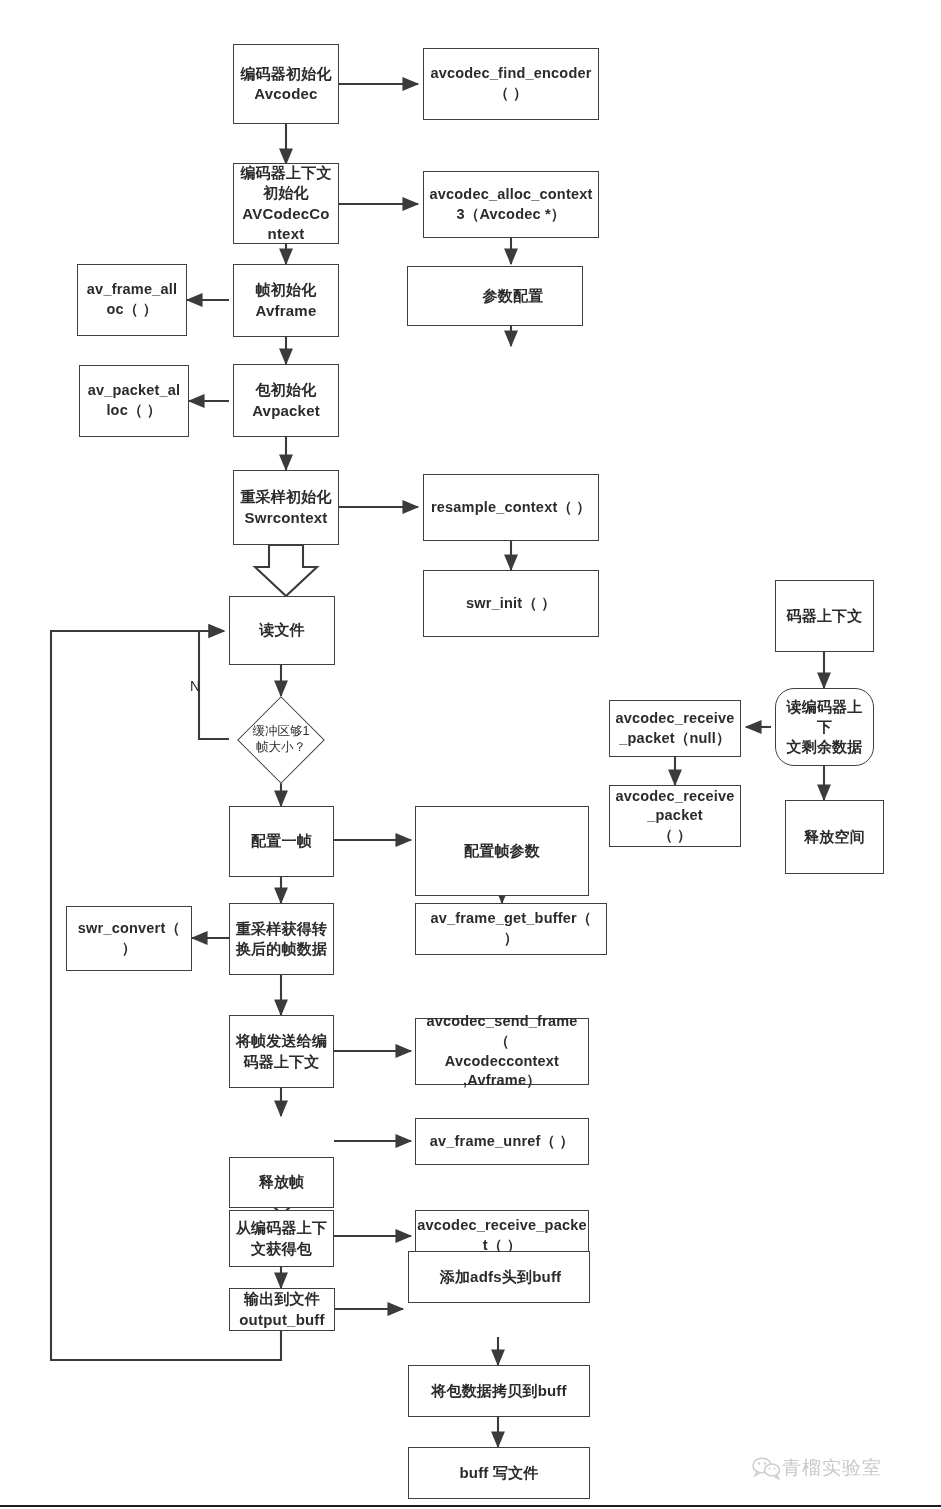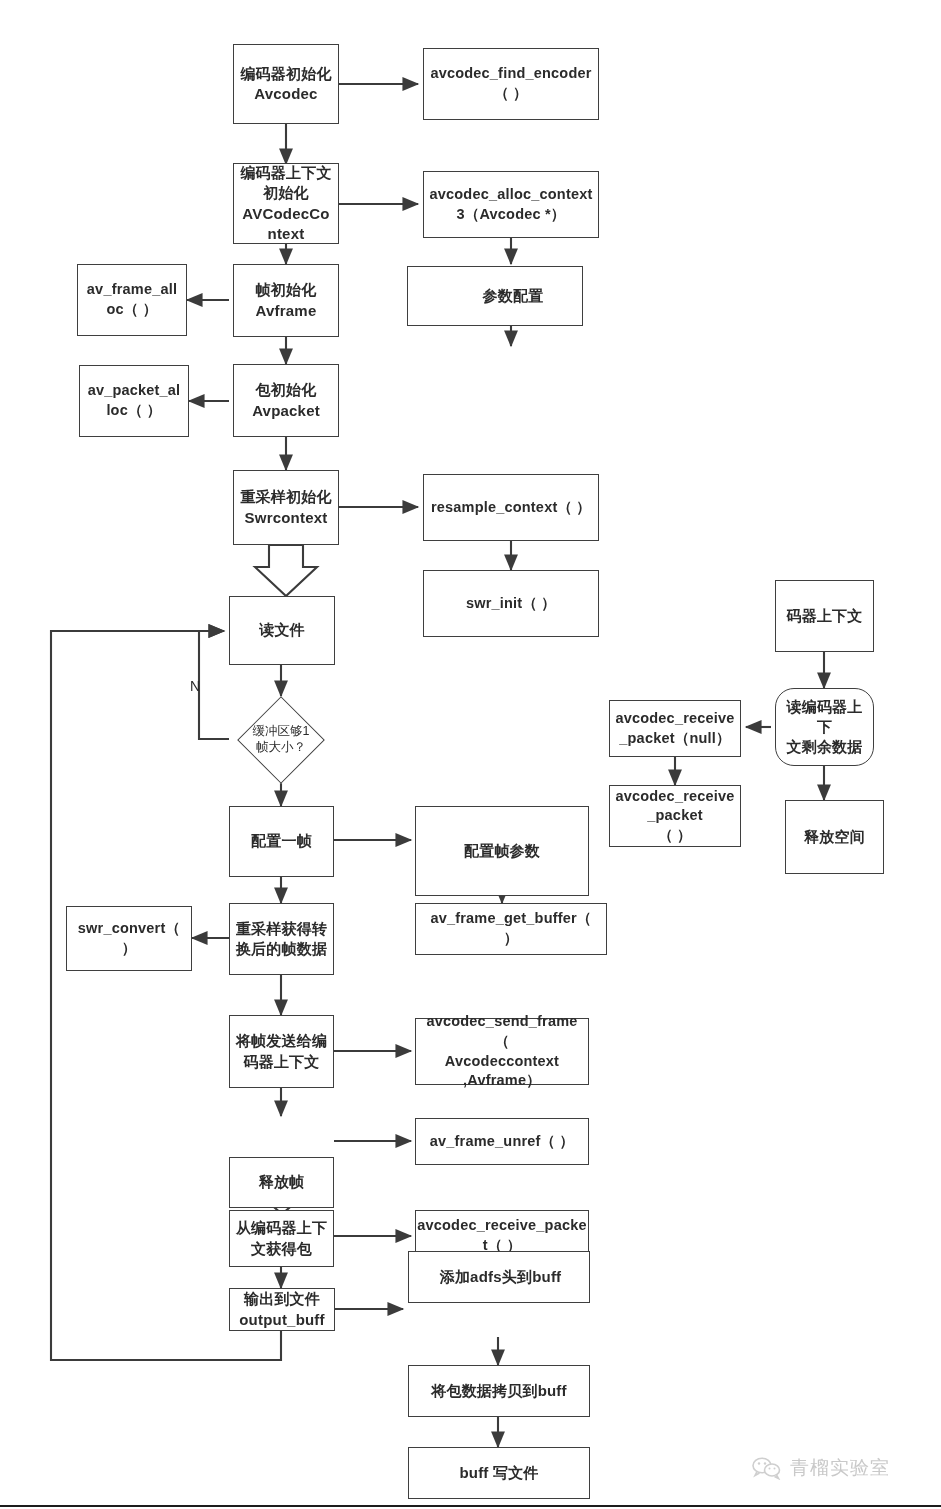--- a/index.html
+++ b/index.html
@@ -73,21 +73,20 @@
   .blockarrow {
     fill: #ffffff;
     stroke: #3b3b3b;
     stroke-width: 2.1;
     stroke-linejoin: miter;
   }
   .watermark {
     position: absolute;
     display: flex;
     align-items: center;
-    gap: 8px;
     color: #c9c9c9;
     font-size: 19px;
     letter-spacing: 1px;
     user-select: none;
   }
   .watermark svg { display: block; }
   .footrule {
     position: absolute;
     left: 0;
     width: 941px;

